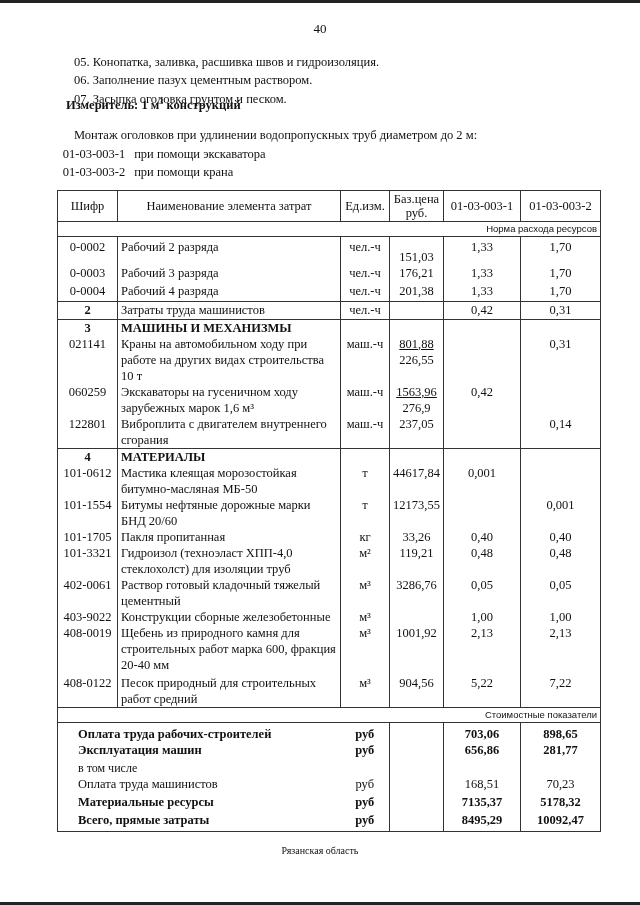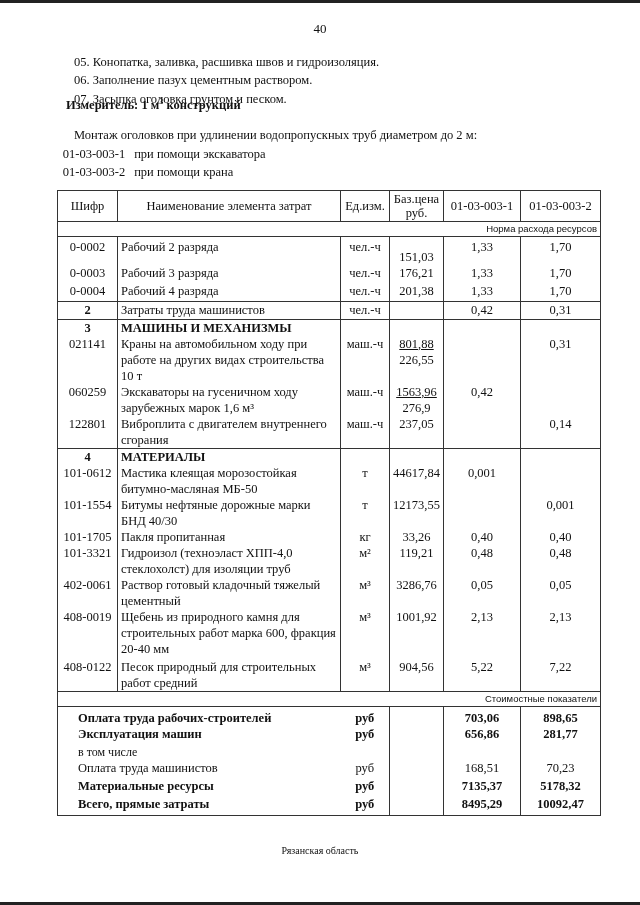--- a/index.html
+++ b/index.html
@@ -151,21 +151,21 @@
   <tr>
     <td class="c">101-0612</td>
     <td>Мастика клеящая морозостойкая битумно-масляная МБ-50</td>
     <td class="c">т</td>
     <td class="r">44617,84</td>
     <td class="r">0,001</td>
     <td class="r"></td>
   </tr>
   <tr>
     <td class="c">101-1554</td>
-    <td>Битумы нефтяные дорожные марки БНД 40/30</td>
+    <td>Битумы нефтяные дорожные марки БНД 20/60</td>
     <td class="c">т</td>
     <td class="r">12173,55</td>
     <td class="r"></td>
     <td class="r">0,001</td>
   </tr>
   <tr>
     <td class="c">101-1705</td>
     <td>Пакля пропитанная</td>
     <td class="c">кг</td>
     <td class="r">33,26</td>
@@ -182,20 +182,28 @@
   </tr>
   <tr>
     <td class="c">402-0061</td>
     <td>Раствор готовый кладочный тяжелый цементный</td>
     <td class="c">м³</td>
     <td class="r">3286,76</td>
     <td class="r">0,05</td>
     <td class="r">0,05</td>
   </tr>
   <tr>
+    <td class="c">403-9022</td>
+    <td>Конструкции сборные железобетонные</td>
+    <td class="c">м³</td>
+    <td class="r"></td>
+    <td class="r">1,00</td>
+    <td class="r">1,00</td>
+  </tr>
+  <tr>
     <td class="c">408-0019</td>
     <td>Щебень из природного камня для строительных работ марка 600, фракция 20-40 мм</td>
     <td class="c">м³</td>
     <td class="r">1001,92</td>
     <td class="r">2,13</td>
     <td class="r">2,13</td>
   </tr>
   <tr>
     <td class="c" style="padding-top:2px">408-0122</td>
     <td style="padding-top:2px">Песок природный для строительных работ средний</td>

